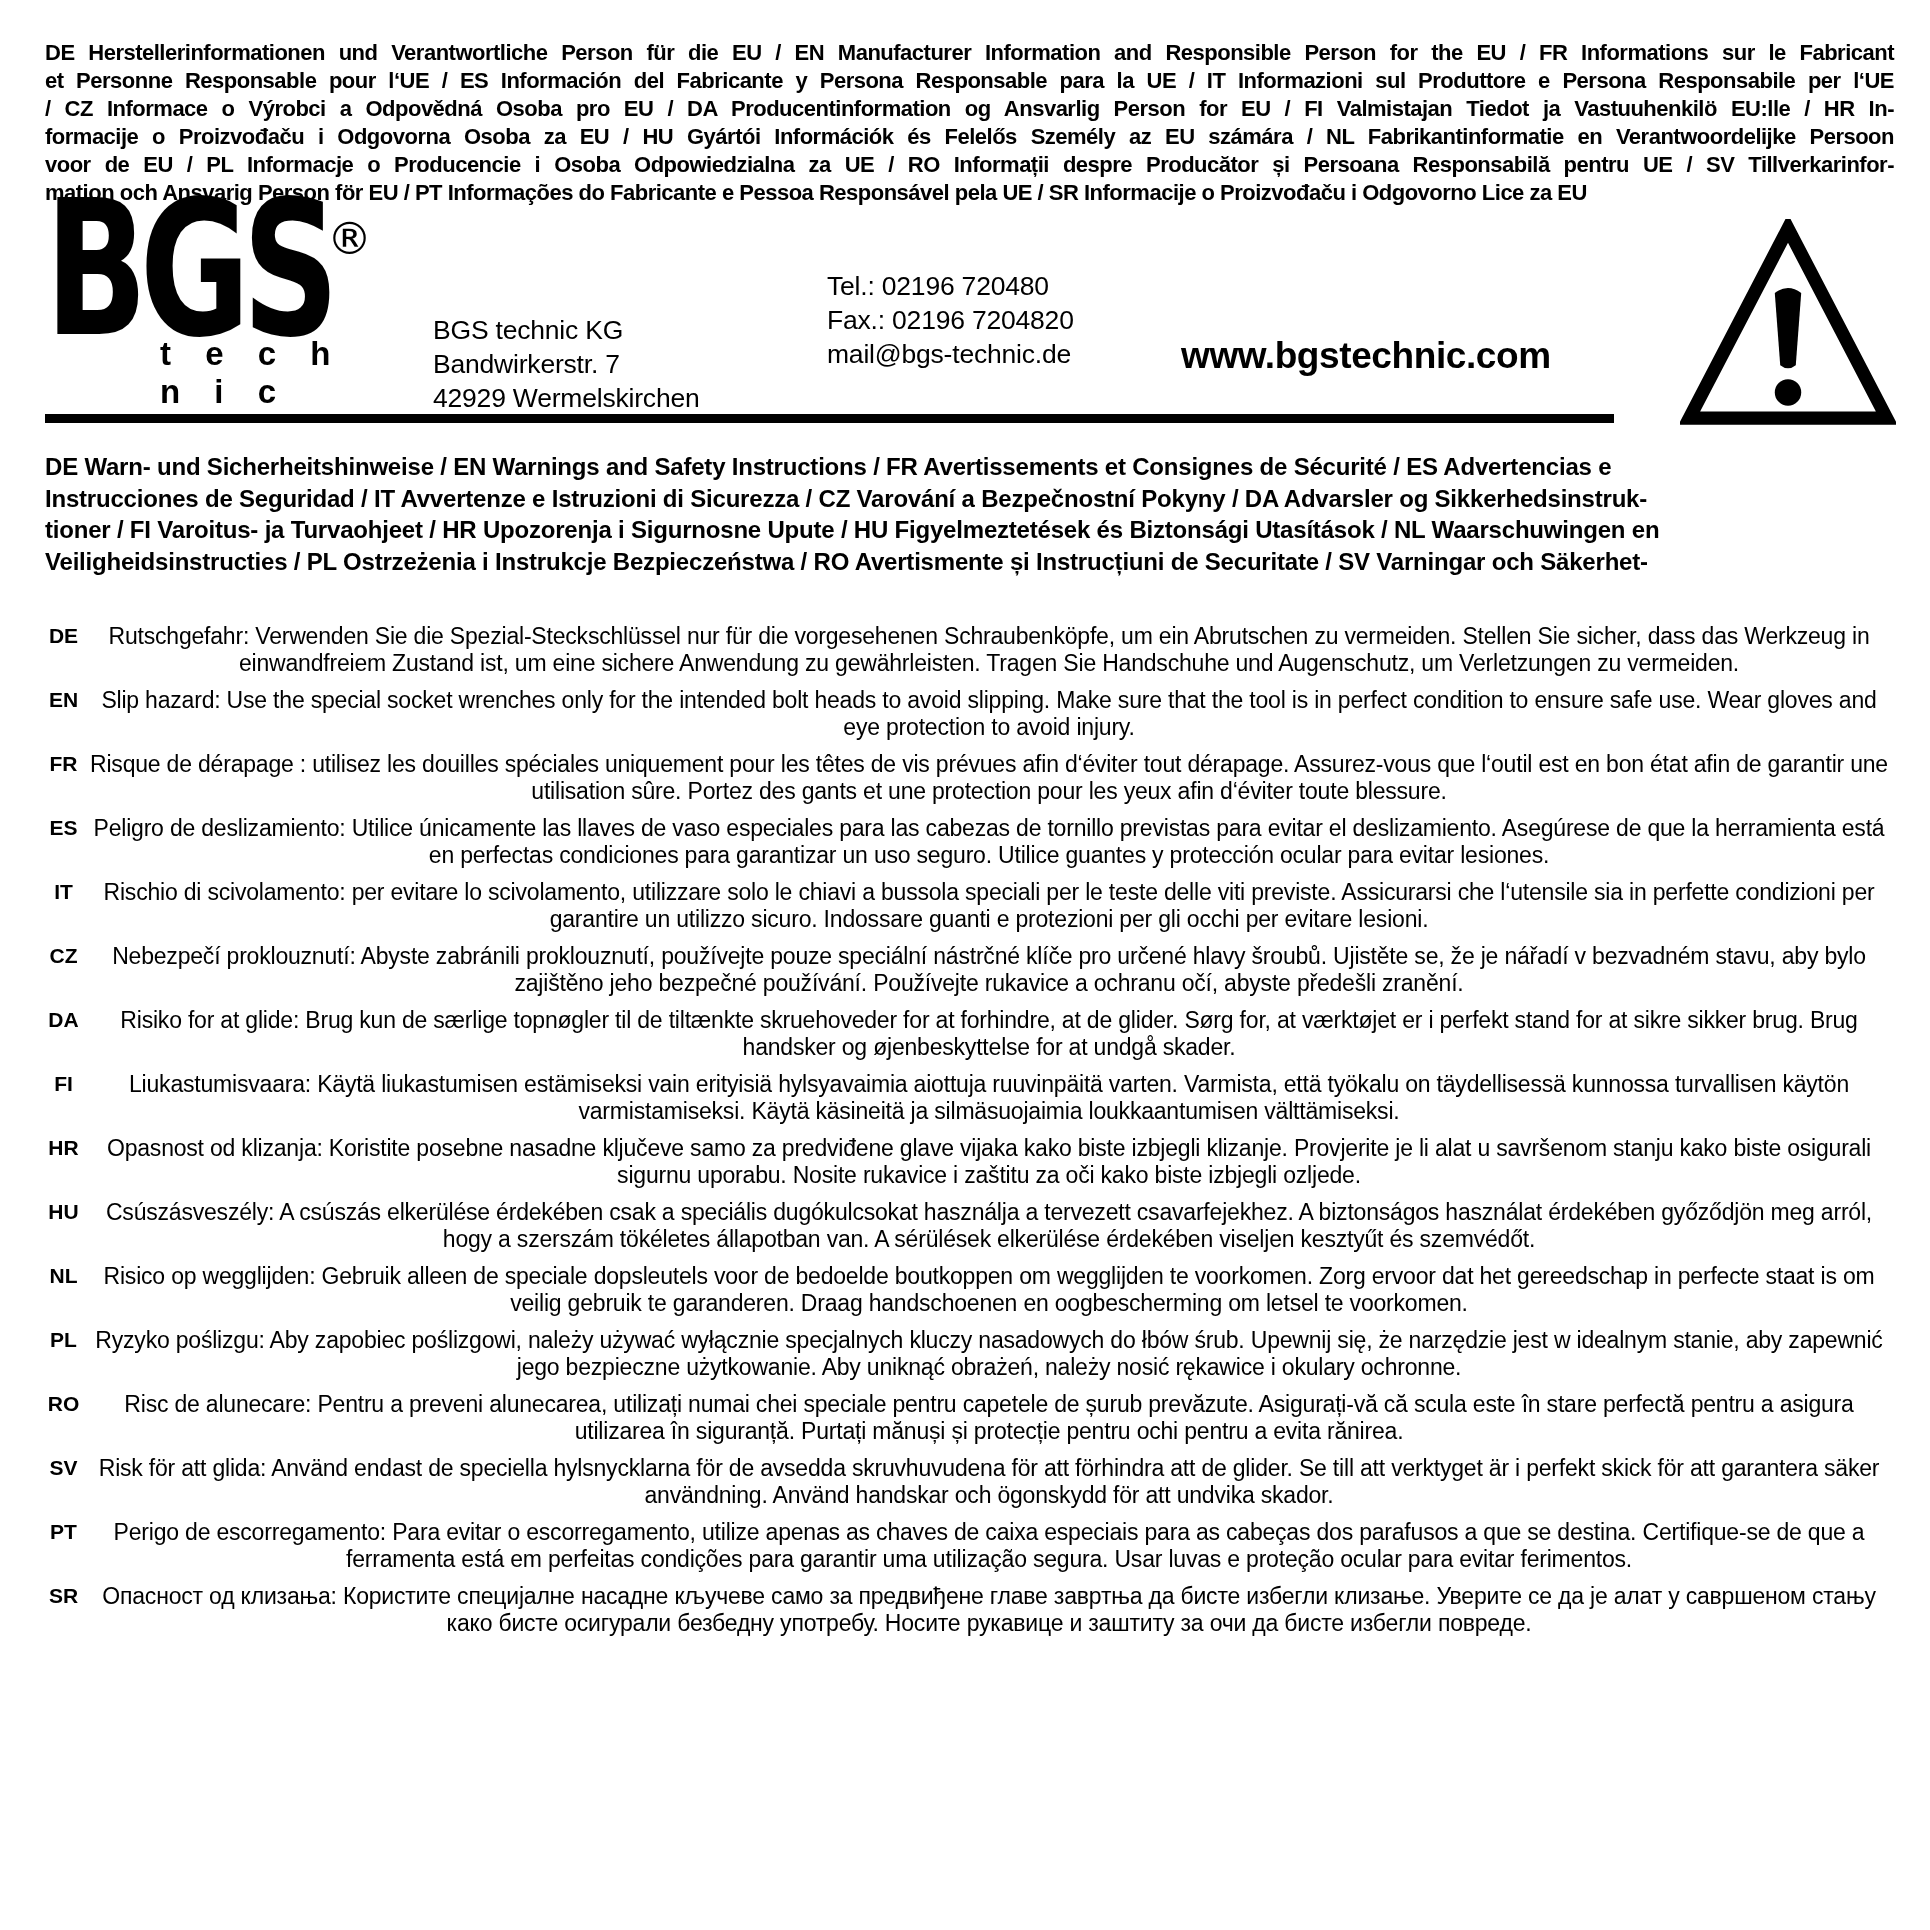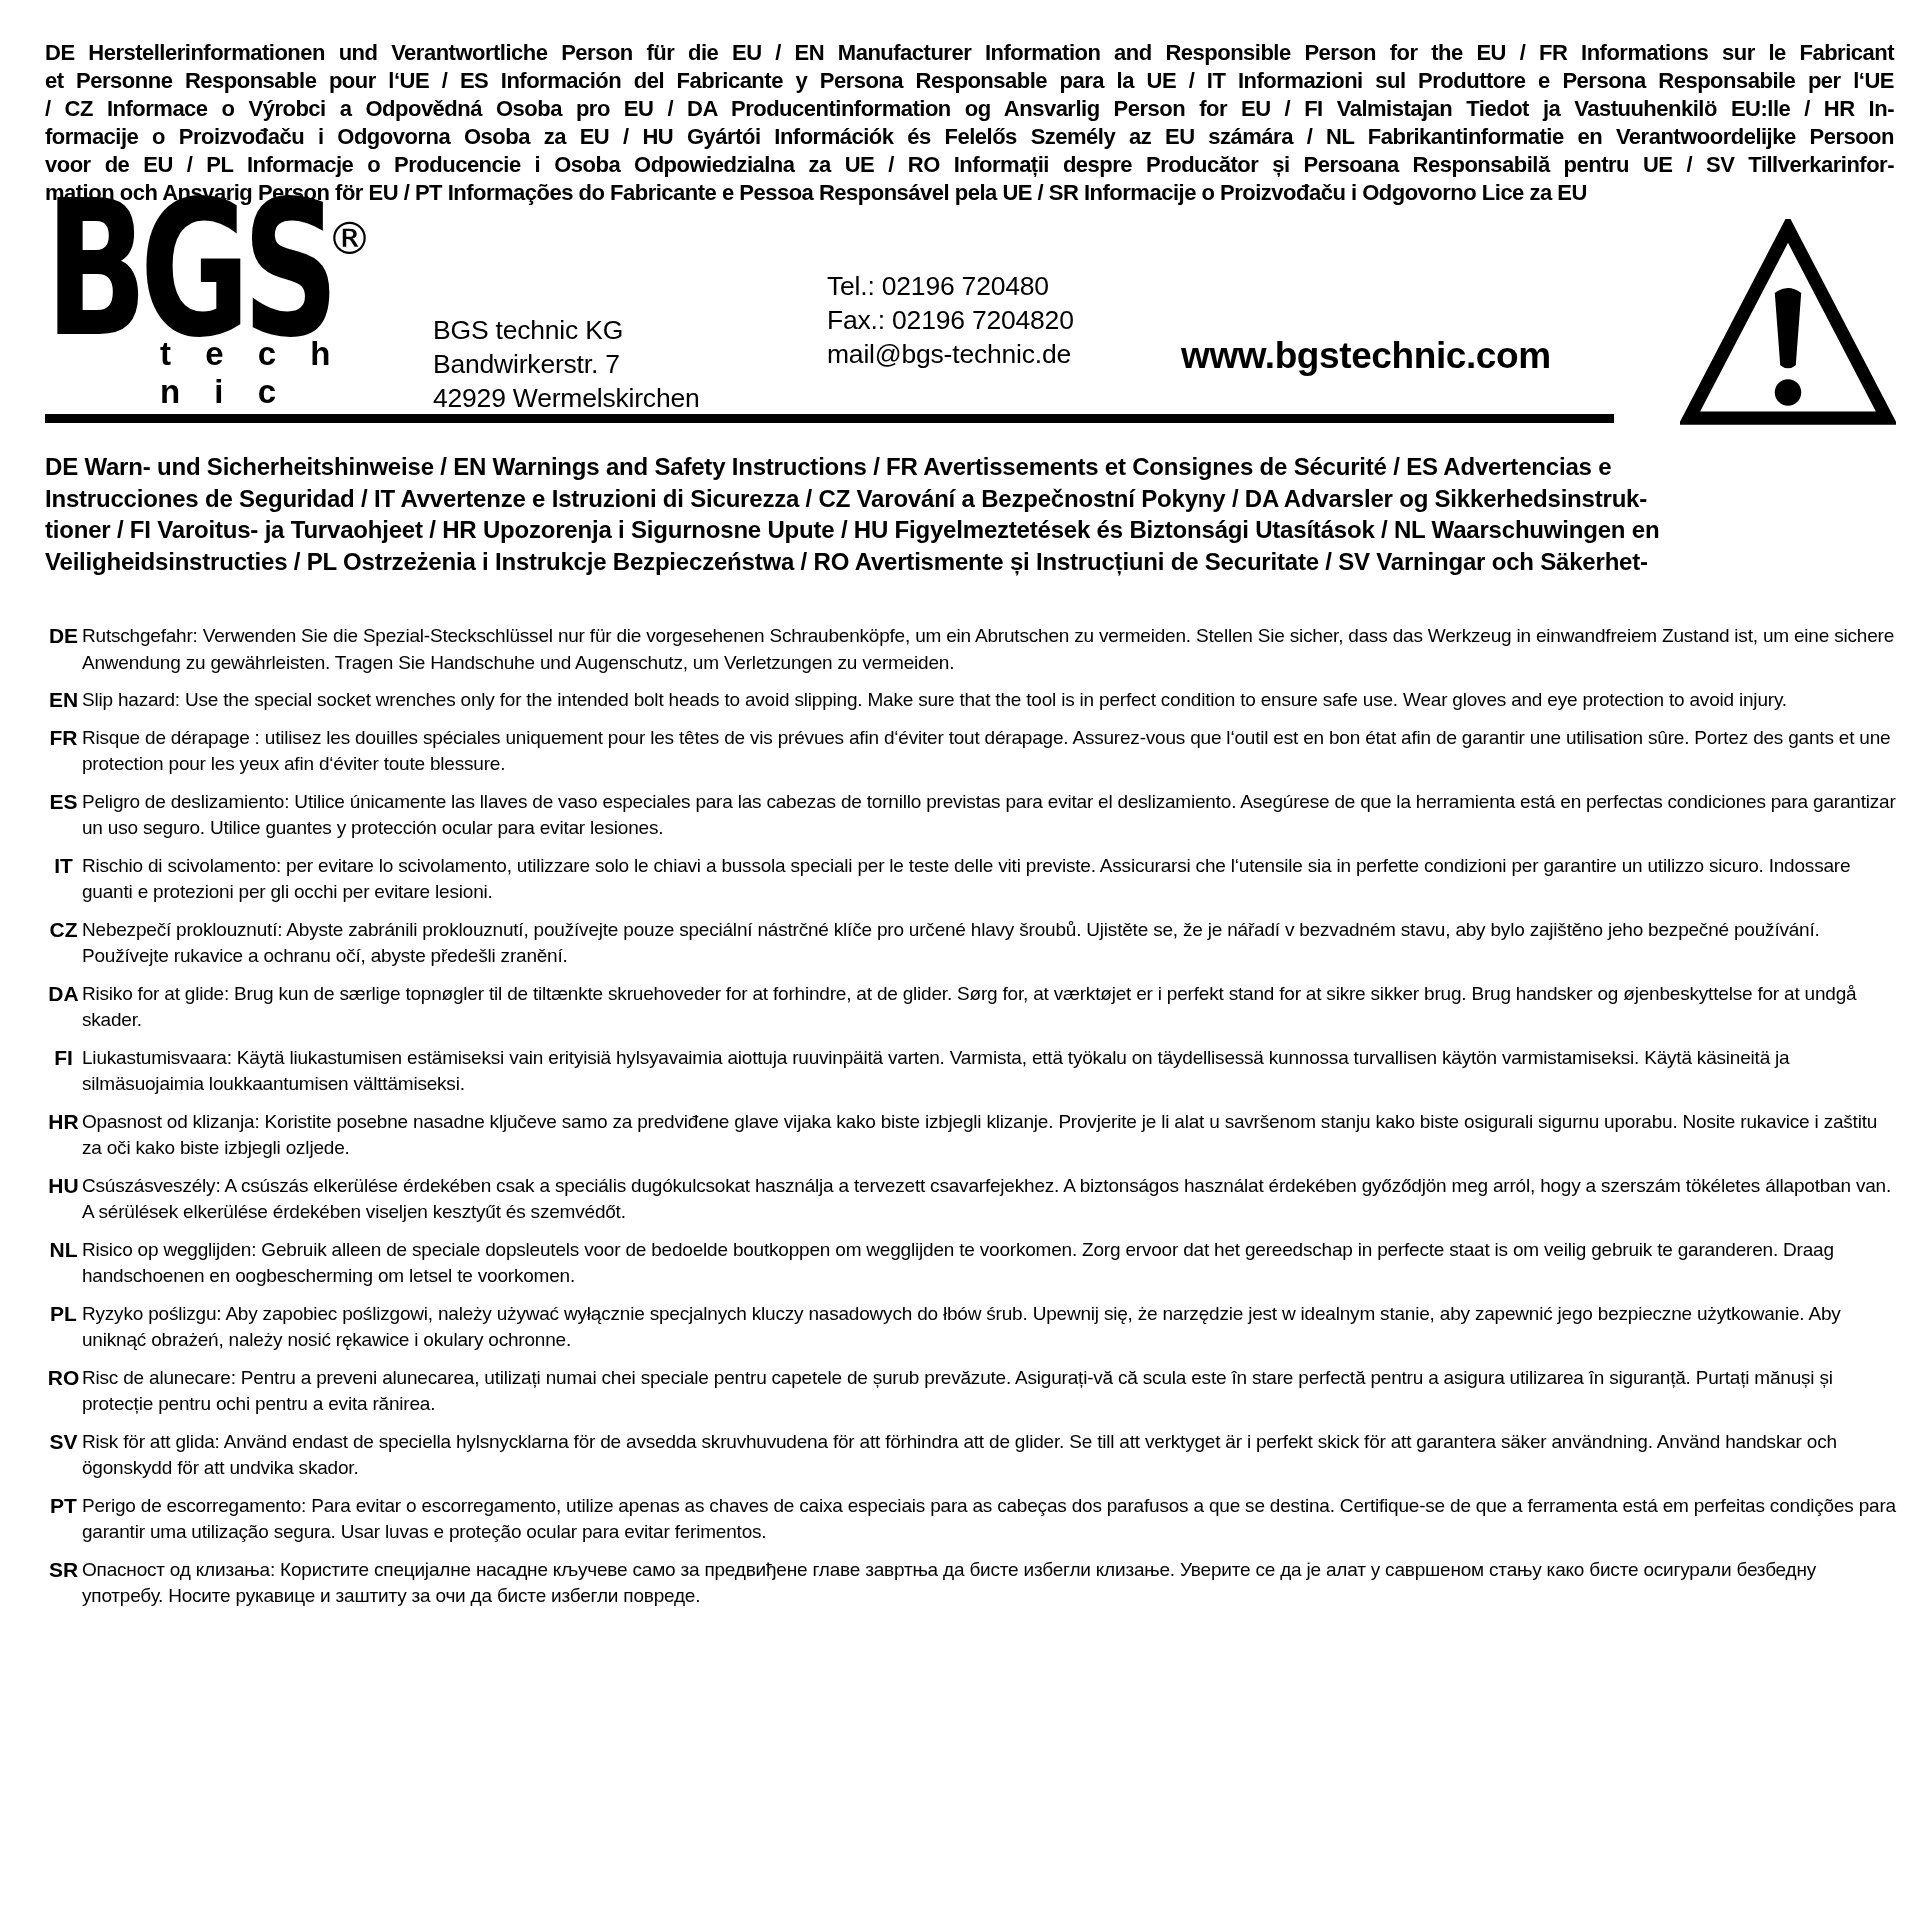--- a/index.html
+++ b/index.html
@@ -76,21 +76,21 @@
   .warnings {
     position: absolute; left: 45px; top: 623px; width: 1851px;
   }
   .entry { display: flex; align-items: flex-start; margin-bottom: 11px; }
   .entry .code {
     flex: 0 0 37px; width: 37px;
     font-weight: bold; font-size: 21px; line-height: 26.5px; text-align: center;
   }
   .entry .wtext {
     flex: 1;
-    font-size: 19px; line-height: 26.5px; letter-spacing: -0.2px;
+    font-size: 23px; line-height: 26.5px; letter-spacing: -0.2px; text-align: center;
   }
 </style>
 </head>
 <body>
 
 <div class="page">
 
   <div class="mfr-header">
 
       <div class="hline">DE Herstellerinformationen und Verantwortliche Person für die EU  /  EN Manufacturer Information and Responsible Person for the EU  /  FR Informations sur le Fabricant</div>

